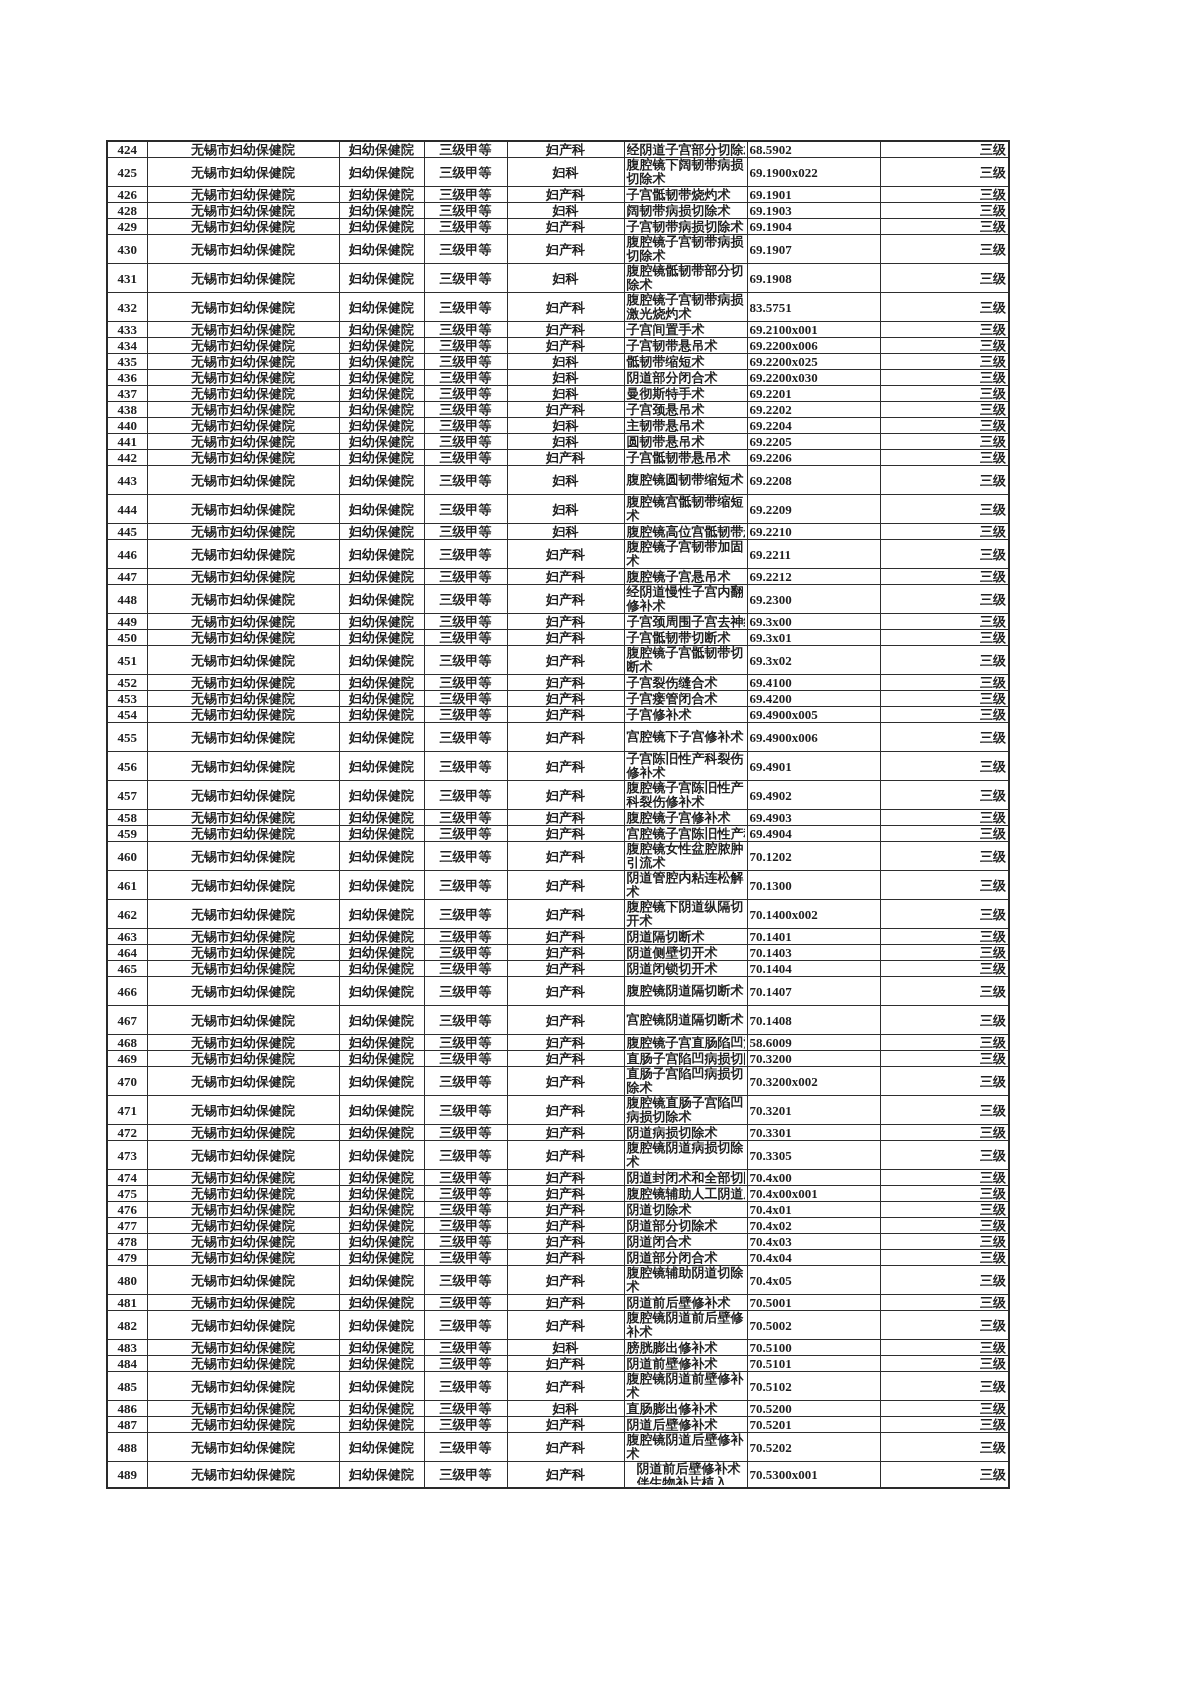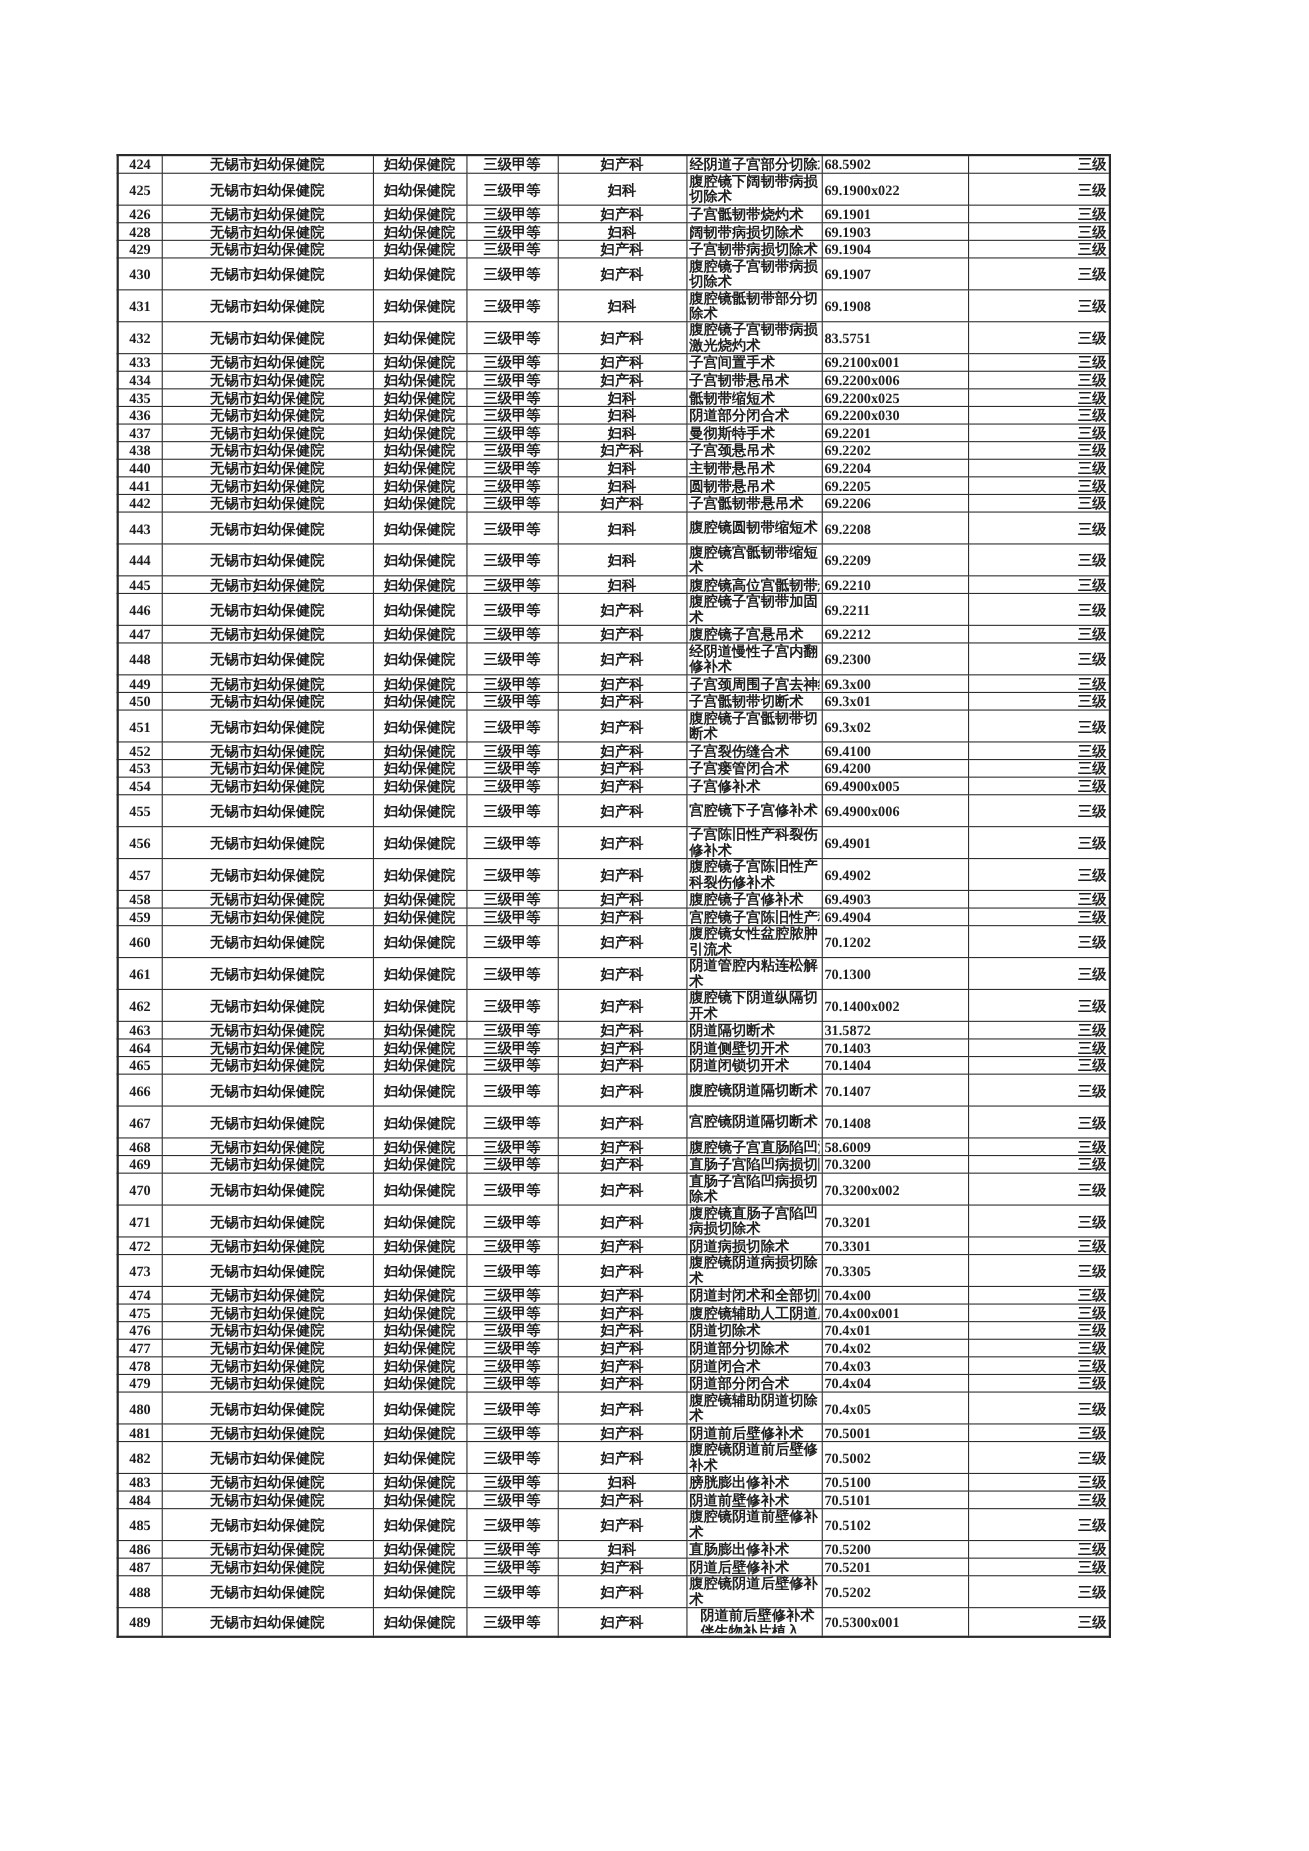--- a/index.html
+++ b/index.html
@@ -514,21 +514,21 @@
   </tr>
         <tr class="single">
     <td class="c-no"><span>463</span></td>
     <td class="c-hosp"><span>无锡市妇幼保健院</span></td>
     <td class="c-type"><span>妇幼保健院</span></td>
     <td class="c-grade"><span>三级甲等</span></td>
     <td class="c-dept"><span>妇产科</span></td>
     <td class="c-proc">
             <div class="proc-inner">阴道隔切断术</div>
           </td>
-    <td class="c-code"><span>31.5872</span></td>
+    <td class="c-code"><span>70.1401</span></td>
     <td class="c-level"><span>三级</span></td>
   </tr>
         <tr class="single">
     <td class="c-no"><span>464</span></td>
     <td class="c-hosp"><span>无锡市妇幼保健院</span></td>
     <td class="c-type"><span>妇幼保健院</span></td>
     <td class="c-grade"><span>三级甲等</span></td>
     <td class="c-dept"><span>妇产科</span></td>
     <td class="c-proc">
             <div class="proc-inner">阴道侧壁切开术</div>

